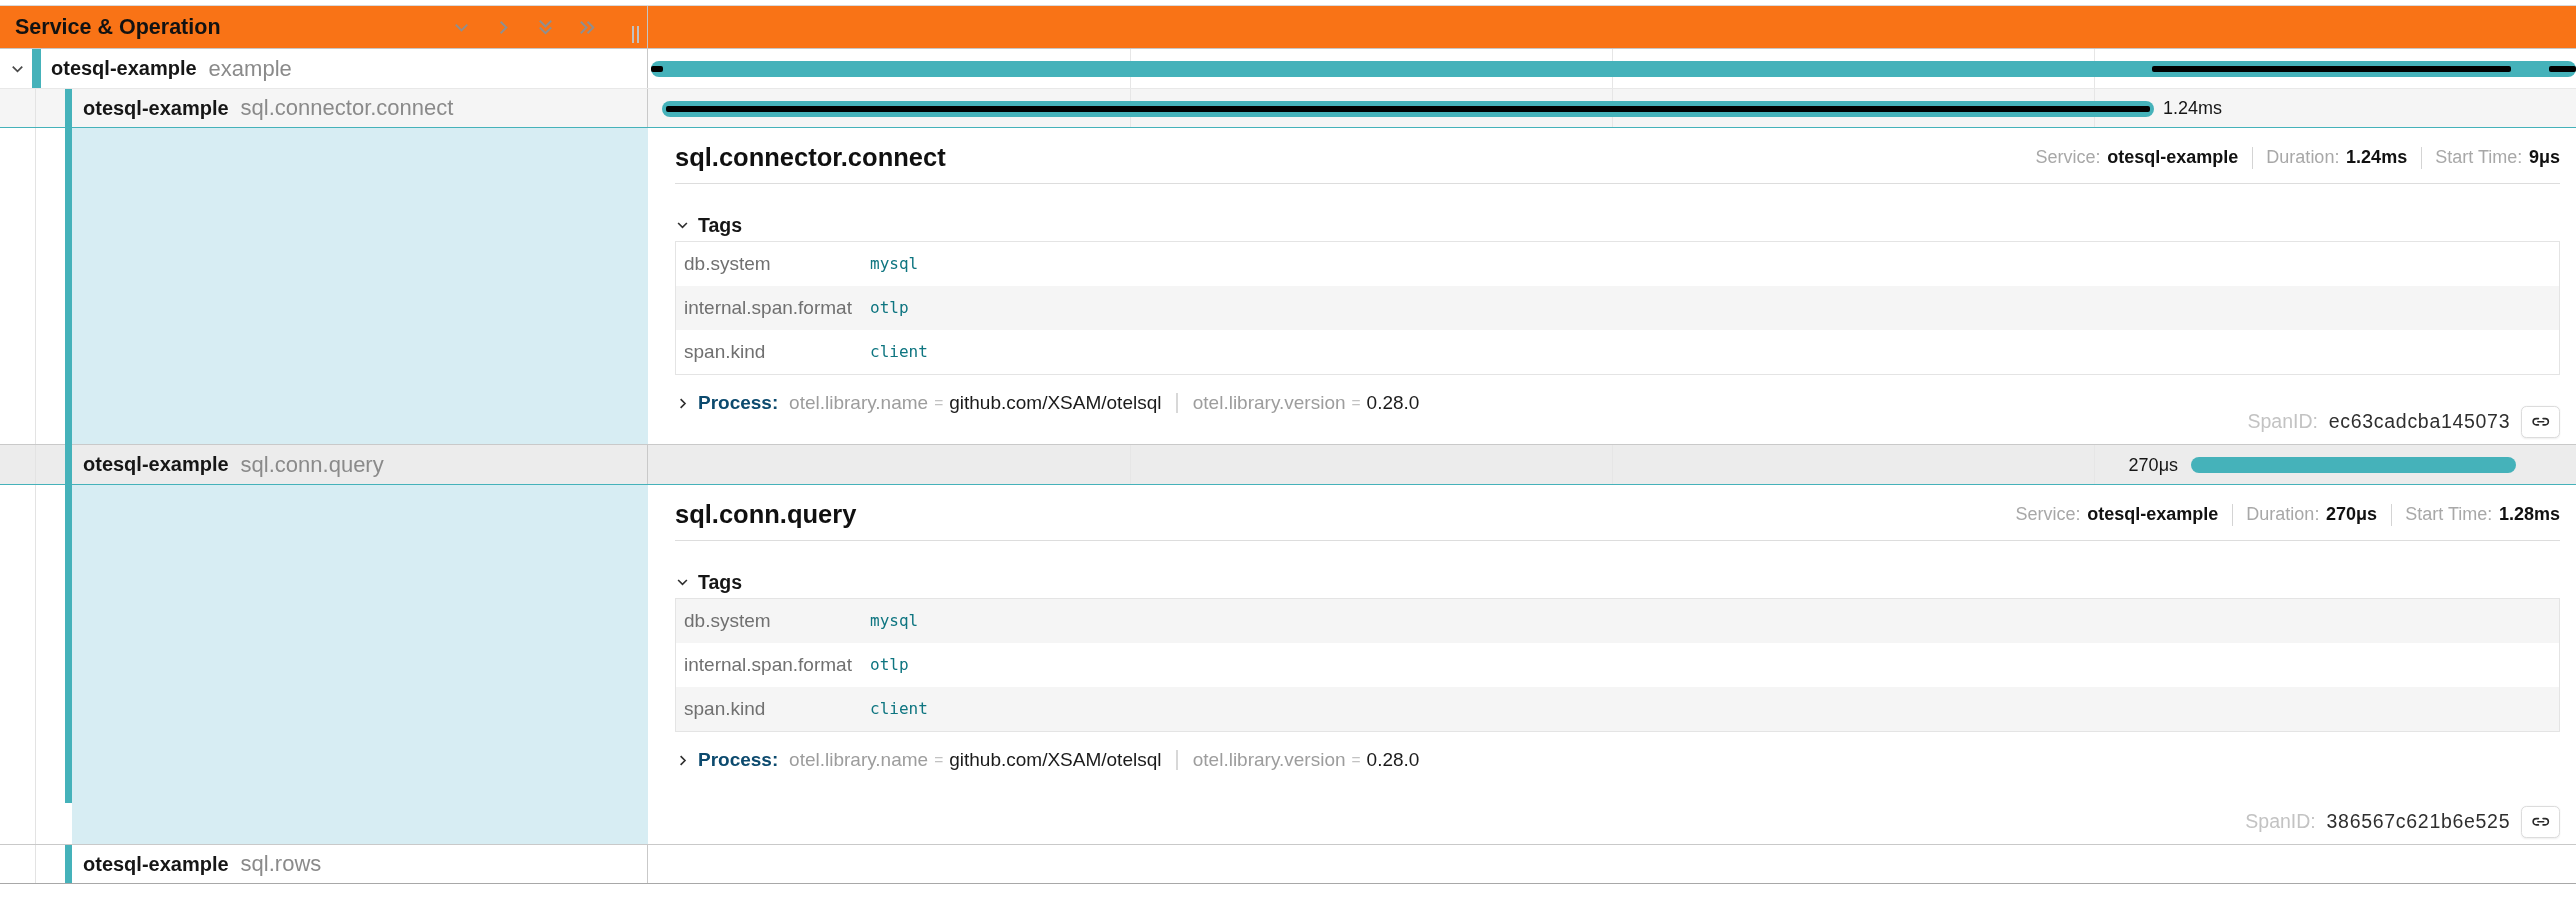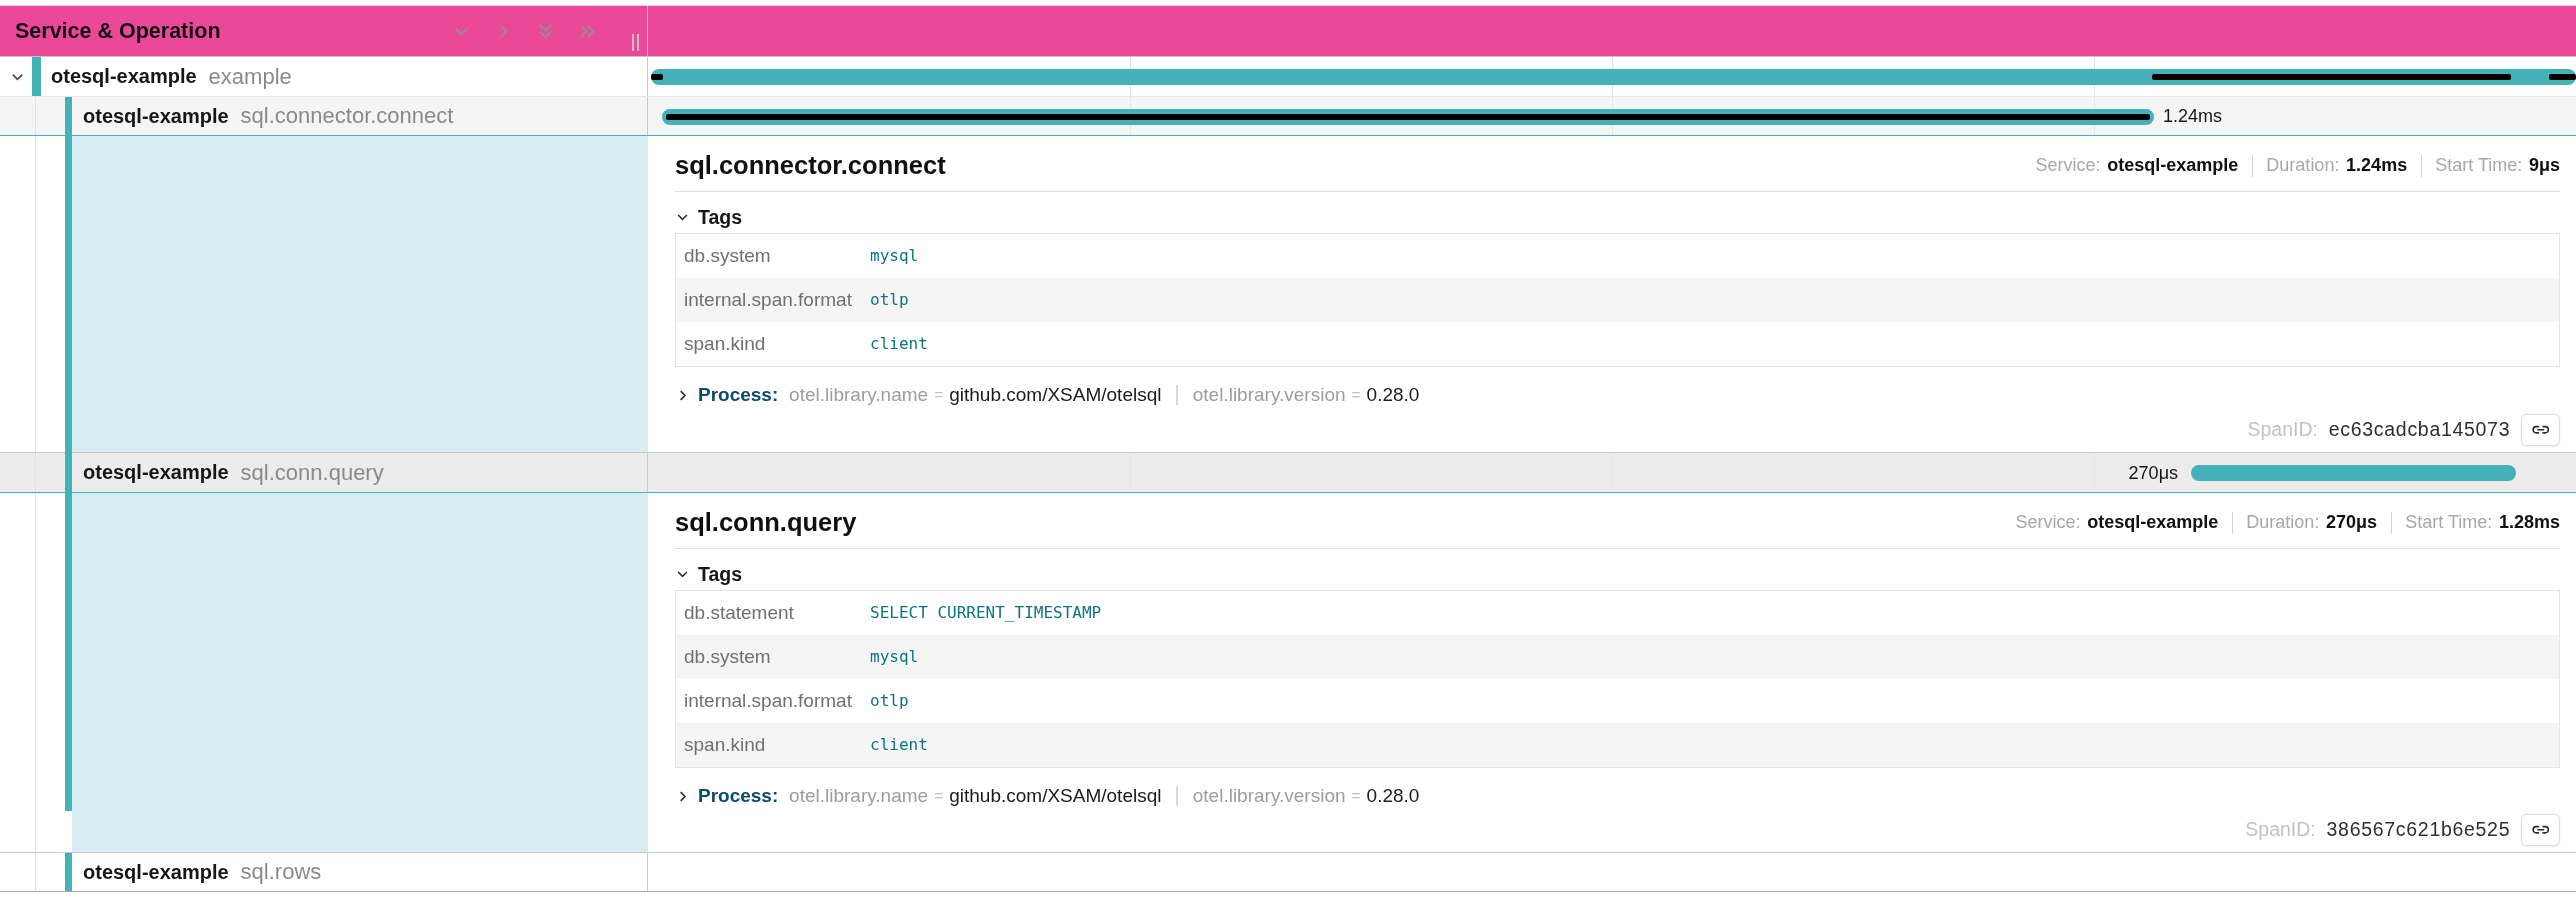--- a/index.html
+++ b/index.html
@@ -7,21 +7,21 @@
     --detailbg:#d7edf3;
     --monoval:#0e7580;
   }
   *{box-sizing:border-box;margin:0;padding:0}
   html,body{background:#fff}
   body{font-family:"Liberation Sans","DejaVu Sans",sans-serif;}
   .page{width:2576px;height:911px;position:relative;overflow:hidden;background:#fff}
   .topstrip{height:5.4px;background:#fff}
 
   
-  .hdr{height:52px;display:flex;background:#ec4899;border-top:0.7px solid #d9d9d9;border-bottom:0.7px solid #c6c6c6}
+  .hdr{height:44px;display:flex;background:#f97316;border-top:0.7px solid #d9d9d9;border-bottom:0.7px solid #c6c6c6}
   .hdr-left{width:648px;position:relative;border-right:0.7px solid #c4c4c4;display:flex;align-items:center;flex:none}
   .hdr-title{font-size:21.5px;font-weight:700;color:#121212;padding-left:15px}
   .hdr-icons{position:absolute;right:48px;top:0;bottom:0;display:flex;gap:19px;align-items:center}
   .hicon{width:23px;height:23px;display:flex;align-items:center;justify-content:center;cursor:pointer}
   .resize-handle{position:absolute;right:8px;bottom:5.4px;display:flex;gap:3.4px;cursor:col-resize}
   .resize-handle i{width:2px;height:17.5px;background:#c2c2c2;display:block}
   .hdr-right{flex:1;position:relative}
   .tick{position:absolute;top:50%;transform:translateY(-50%);font-size:18px;color:#131313;white-space:nowrap}
   .t0{left:6.7px}.t1{left:calc(25% + 6.7px)}.t2{left:calc(50% + 6.7px)}.t3{left:calc(75% + 6.7px)}.t4{right:6.7px}
   .hgl{position:absolute;top:0;bottom:0;width:1.3px;background:#d3d3d3}
@@ -56,21 +56,21 @@
   .dleft{width:648px;flex:none;position:relative}
   .dleft .blue{position:absolute;left:72px;right:0;top:0;bottom:0;background:var(--detailbg)}
   .dcontent{flex:1;padding:15px 16px 0 27px;position:relative}
   .drow1{display:flex;align-items:center;justify-content:space-between}
   .dtitle{font-size:25.5px;font-weight:700;color:#101010}
   .dmeta{display:flex;align-items:center;font-size:18px;white-space:nowrap}
   .mlabel{color:#a8a8a8}
   .mval{font-weight:700;color:#111;margin-left:6.7px}
   .msep{width:1.3px;height:21.5px;background:#d4d4d4;margin:0 13.4px}
   .dhr{height:0.7px;background:#ddd;margin-top:10.8px}
-  .tags-head{display:flex;align-items:center;gap:8px;margin-top:14px;font-size:19.5px;font-weight:700;color:#161616;cursor:pointer;width:max-content}
+  .tags-head{display:flex;align-items:center;gap:8px;margin-top:30px;font-size:19.5px;font-weight:700;color:#161616;cursor:pointer;width:max-content}
   .tagtable{margin-top:4px;border:0.7px solid #e4e4e4;font-size:19px}
   .tagrow{display:flex;height:44px;align-items:center;background:#fff}
   .tagrow.alt{background:#f5f5f5}
   .tkey{width:194px;flex:none;padding-left:8px;color:#707070;white-space:nowrap}
   .tval{font-family:"DejaVu Sans Mono","Liberation Mono",monospace;color:var(--monoval);font-size:16px;white-space:nowrap}
   .procrow{display:flex;align-items:center;margin-top:17.5px;font-size:19px;cursor:pointer;width:max-content}
   .proclabel{font-weight:700;color:#0c4a6e;margin:0 10.8px 0 8px}
   .pkey{color:#9d9d9d;white-space:nowrap}
   .peq{color:#c2c2c2;margin:0 6px;font-size:15.5px}
   .pval{color:#1b1b1b;white-space:nowrap}
@@ -272,24 +272,20 @@
         </div>
       </div>
       <div class="dhr"></div>
       <div class="tags-head">
         <svg width="15" height="15" viewBox="0 0 24 24" fill="none" stroke="#2f2f2f" stroke-width="2.6">
             <path d="M5 8l7 7 7-7"></path>
           </svg>
         <span>Tags</span>
       </div>
       <div class="tagtable">
-        <div class="tagrow">
-          <span class="tkey">db.statement</span>
-          <span class="tval">SELECT CURRENT_TIMESTAMP</span>
-        </div>
         <div class="tagrow alt">
           <span class="tkey">db.system</span>
           <span class="tval">mysql</span>
         </div>
         <div class="tagrow">
           <span class="tkey">internal.span.format</span>
           <span class="tval">otlp</span>
         </div>
         <div class="tagrow alt">
           <span class="tkey">span.kind</span>

